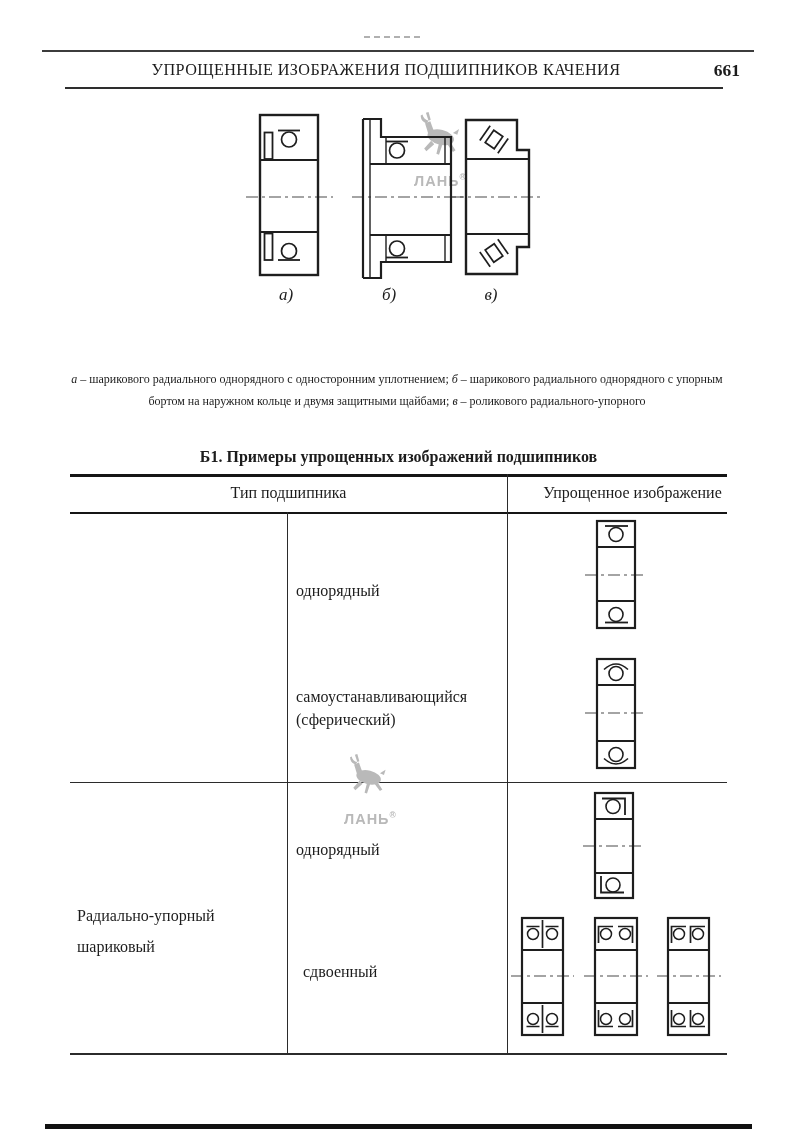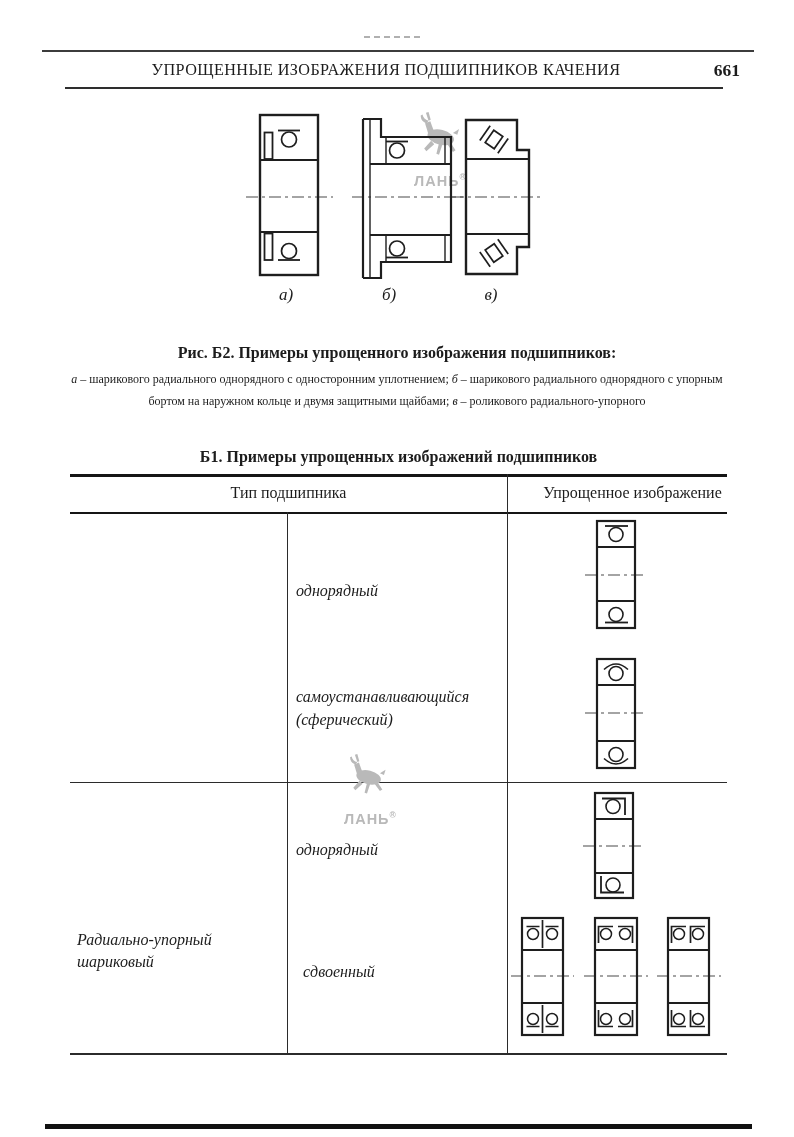--- a/index.html
+++ b/index.html
@@ -1,20 +1,20 @@
 <!DOCTYPE html>
 <html><head>
 <meta charset="utf-8">
 <style>
   html,body{margin:0;padding:0;background:#ffffff;}
   .page{position:relative;width:794px;height:1137px;background:#fff;overflow:hidden;
         font-family:"Liberation Serif","DejaVu Serif",serif;color:#1c1c1c;}
   .abs{position:absolute;}
   .rule{background:#3c3c3c;}
-  .txt{font-size:16px;line-height:20px;font-style:italic;}
+  .txt{font-size:16px;line-height:20px;}
   .center{text-align:center;}
   .bold{font-weight:bold;}
   .hdr-title{font-size:16.2px;letter-spacing:.4px;}
   .pagenum{font-size:17.5px;font-weight:bold;text-align:right;}
   .fig-label{font-size:17px;font-style:italic;text-align:center;width:40px;}
   .cap-body{font-size:12px;line-height:21.5px;}
   .tbl-cell{display:flex;align-items:center;justify-content:center;font-size:16px;}
   .wm{color:#b9b9b9;}
   .wm-text{font-family:"Liberation Sans","DejaVu Sans",sans-serif;font-weight:bold;
            font-size:14.5px;letter-spacing:1px;line-height:14px;}
@@ -95,39 +95,38 @@
         <line class="ln" x1="-11" y1="-9" x2="-11" y2="9" stroke-width="1.7"></line>
         <line class="ln" x1="11" y1="-9" x2="11" y2="9" stroke-width="1.7"></line>
       </g>
     </g>
   </svg>
 
   <div class="abs fig-label" style="left:266px;top:285px;">а)</div>
   <div class="abs fig-label" style="left:369px;top:285px;">б)</div>
   <div class="abs fig-label" style="left:471px;top:285px;">в)</div>
 
-  <div class="abs bold center" style="left:57px;top:344px;width:680px;font-size:16px;">Рис. Б2. Примеры упрощенного изображения подшипников:</div>
   <div class="abs cap-body center" style="left:57px;top:369px;width:680px;"><span style="font-style: italic;">а</span><span> – шарикового радиального однорядного с односторонним уплотнением; </span><span style="font-style: italic;">б</span><span> – шарикового радиального однорядного с упорным бортом на наружном кольце и двумя защитными щайбами; </span><span style="font-style: italic;">в</span><span> – роликового радиального-упорного</span></div>
 
   <div class="abs bold center" style="left:70px;top:448px;width:657px;font-size:16px;">Б1. Примеры упрощенных изображений подшипников</div>
 
   <div class="abs" style="left:70px;top:474px;width:657px;height:2.6px;background:#151515;"></div>
   <div class="abs" style="left:70px;top:511.5px;width:657px;height:2.2px;background:#151515;"></div>
   <div class="abs" style="left:70px;top:782px;width:657px;height:1.4px;background:#2b2b2b;"></div>
   <div class="abs" style="left:70px;top:1053px;width:657px;height:1.6px;background:#2b2b2b;"></div>
   <div class="abs" style="left:506.5px;top:474px;width:1.4px;height:581px;background:#2b2b2b;"></div>
   <div class="abs" style="left:287px;top:512px;width:1.4px;height:543px;background:#2b2b2b;"></div>
 
   <div class="abs tbl-cell" style="left:70px;top:474px;width:437px;height:38px;">Тип подшипника</div>
   <div class="abs tbl-cell" style="left:507px;top:474px;width:219px;height:38px;margin-left:16px;">Упрощенное изображение</div>
 
   <div class="abs txt" style="left:296px;top:581px;">однорядный</div>
   <div class="abs txt" style="left:296px;top:686px;width:185px;line-height:22.5px;">самоустанавливающийся (сферический)</div>
 
-  <div class="abs txt" style="left:77px;top:929px;width:190px;line-height:22px;">Радиально-упорный шариковый</div>
+  <div class="abs txt" style="left:77px;top:900px;width:190px;line-height:31px;">Радиально-упорный шариковый</div>
   <div class="abs txt" style="left:296px;top:840px;">однорядный</div>
   <div class="abs txt" style="left:303px;top:962px;">сдвоенный</div>
 
   <div class="abs wm" style="left:344px;top:754px;width:60px;">
     <svg width="46" height="50" viewBox="0 0 56 62">
       <g fill="currentColor">
         <path d="M13,1 l3,9 2.5,-1 -2.5,-9 z"></path>
         <path d="M7,4 c0,5 3,8 7,9 l2,-3 c-4,-1 -6,-3 -7,-7 z"></path>
         <path d="M12,13 l6,-2.5 5,14 -7,1.5 z"></path>
         <ellipse cx="30" cy="29" rx="15.5" ry="8.5" transform="rotate(14 30 29)"></ellipse>

